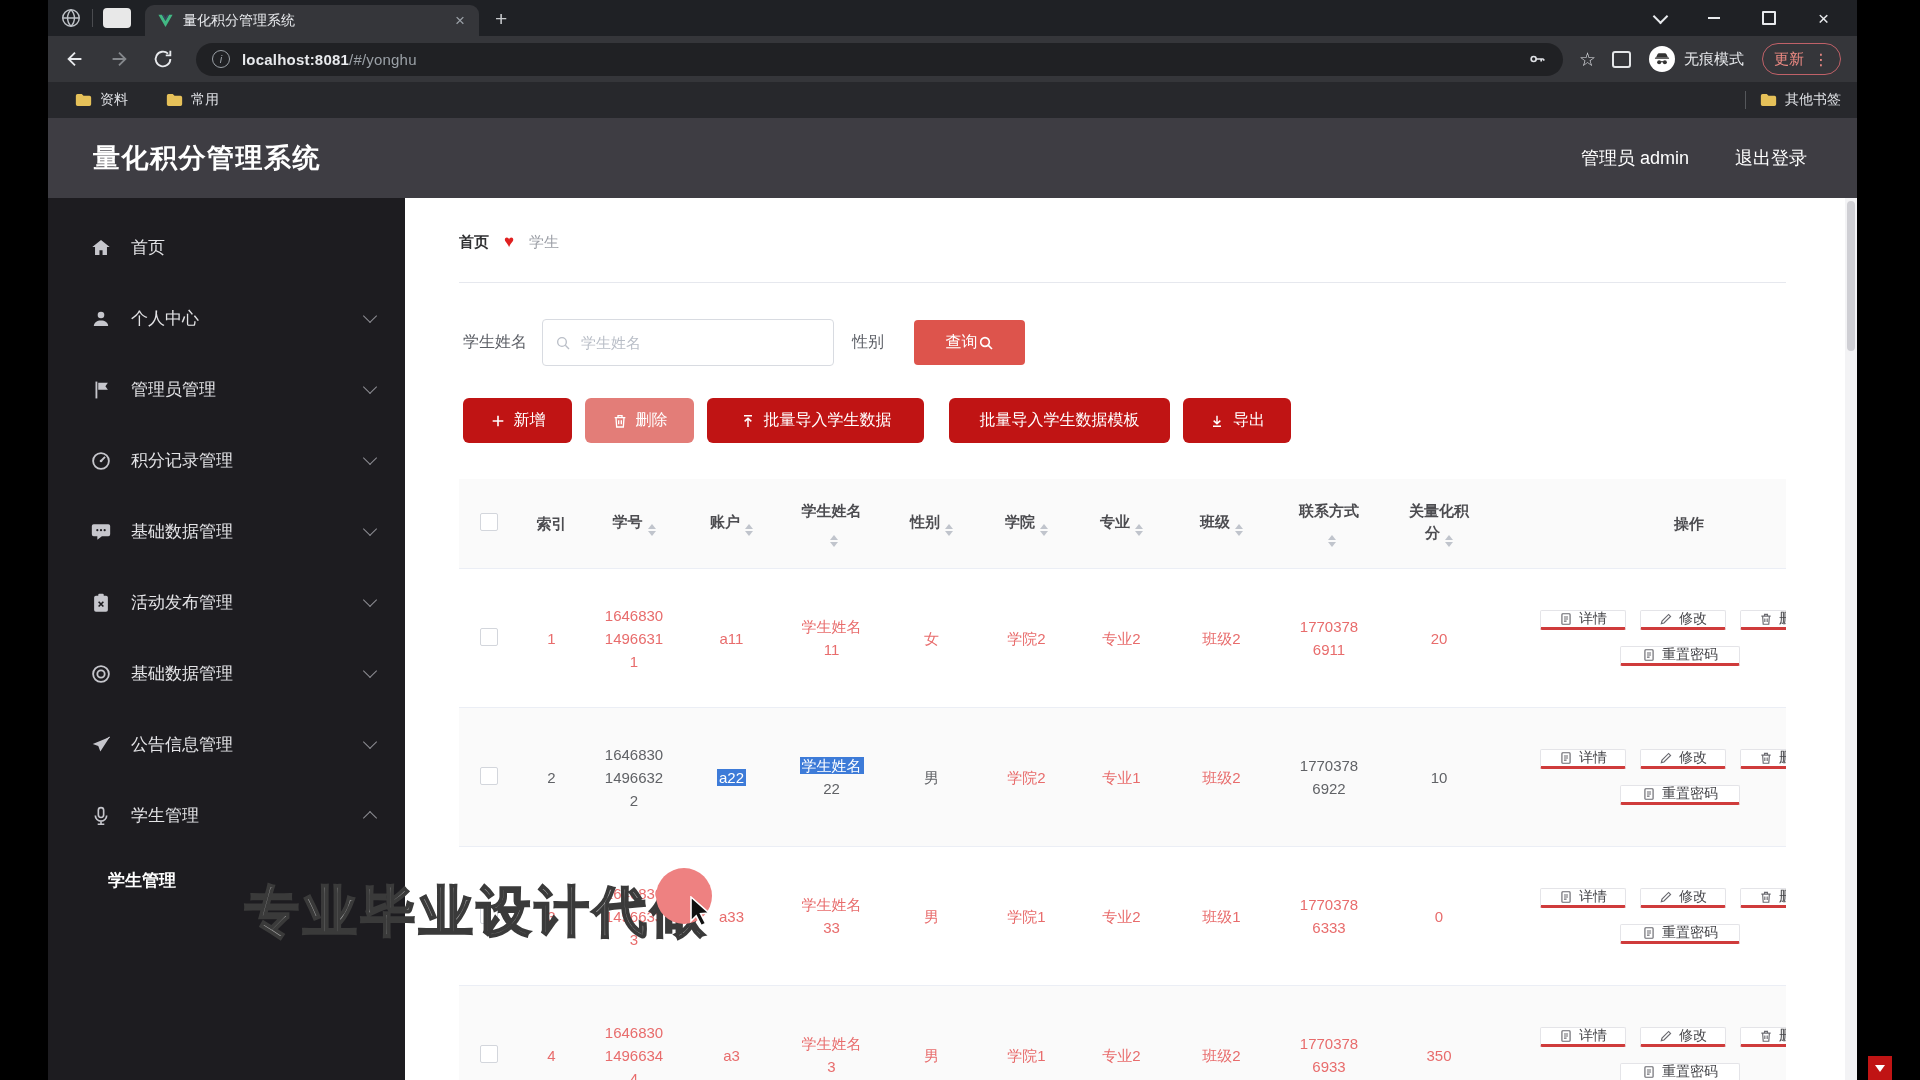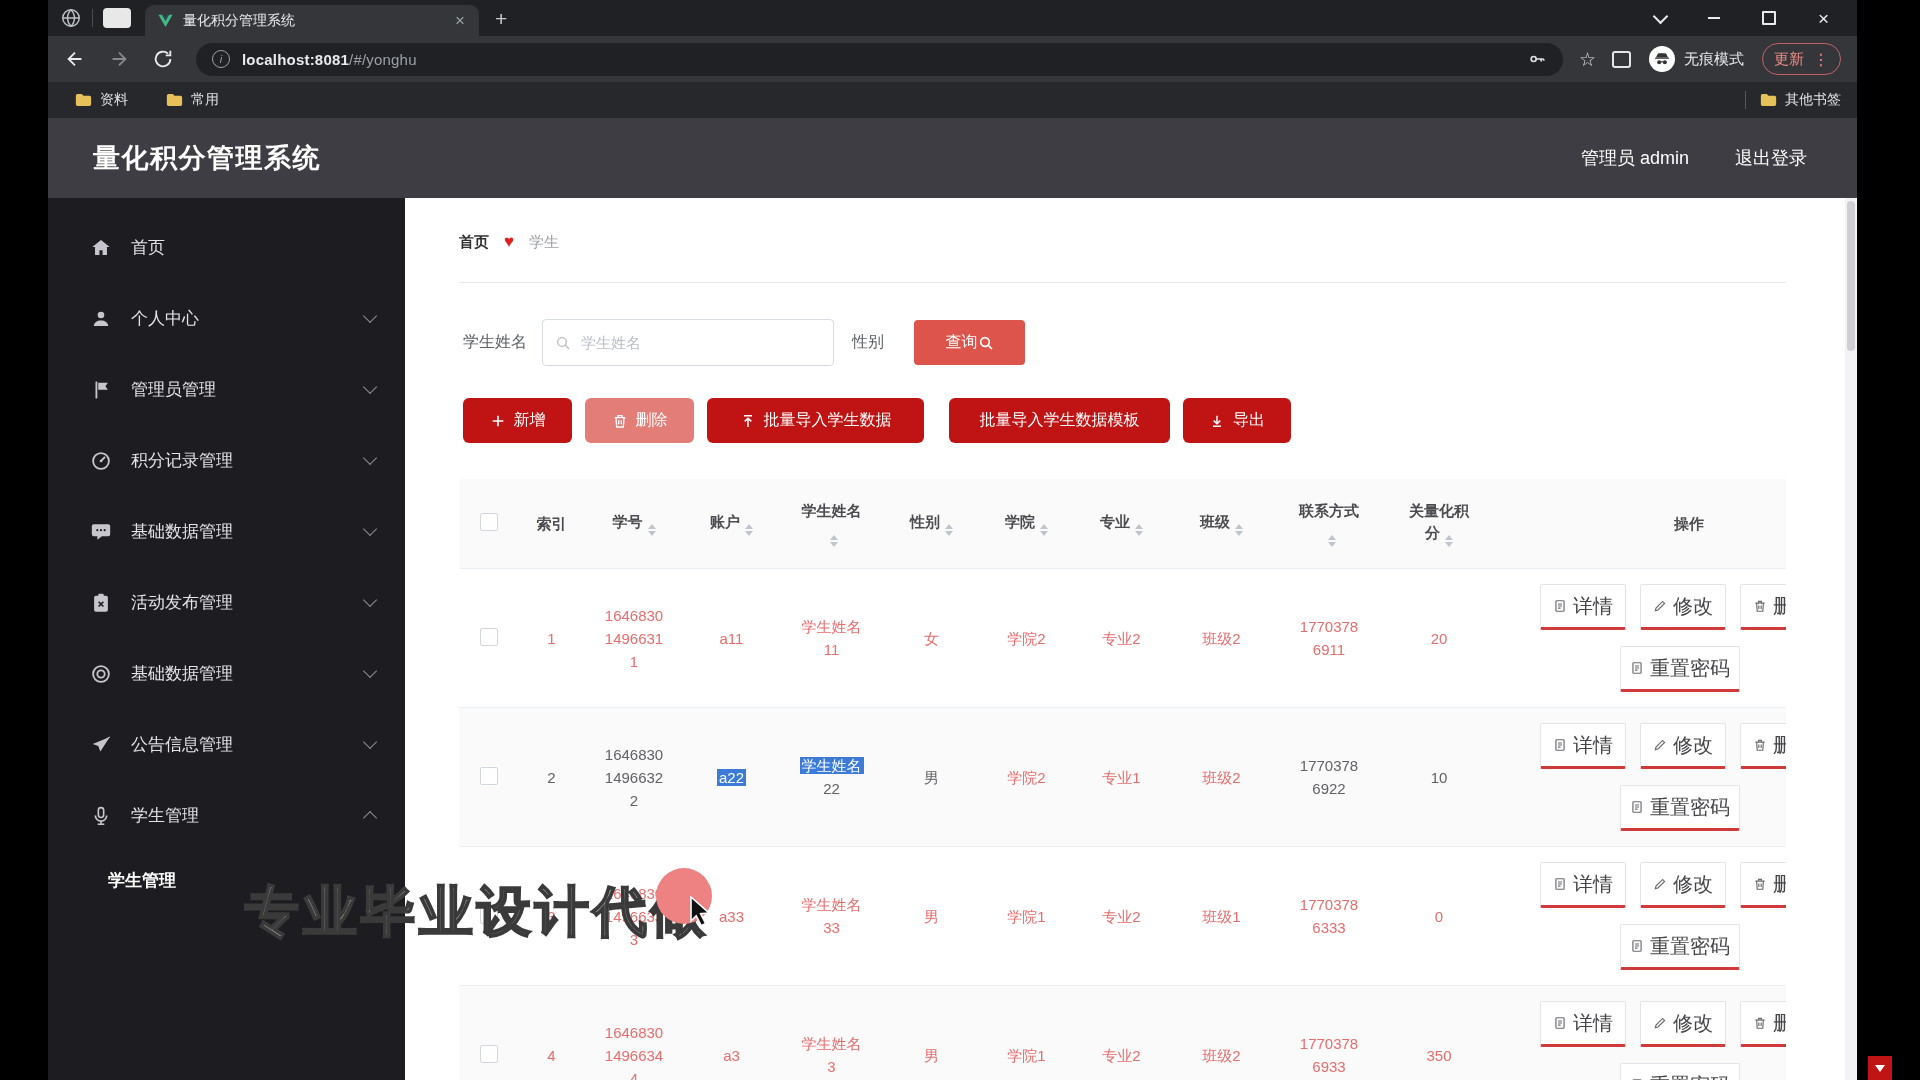--- a/index.html
+++ b/index.html
@@ -123,23 +123,23 @@
   .sort .dn{border-top:5px solid #c0c4cc}
   td{height:138px;padding:0;text-align:center;vertical-align:middle;
      border-bottom:1px solid #ebeef5;font-size:15px}
   tr.striped td{background:#fafafa}
   .cl{line-height:23px}
   .t-red{color:#e86c6c}
   .t-dark{color:#606266}
   .sel{background:#3d7bd8;color:#fff;padding:0 2px}
   .checkbox{width:16px;height:16px;border:1px solid #d3d6dc;border-radius:2px;background:#fff;display:inline-block}
   .ops-top{display:flex;gap:14px;padding-left:46px}
-  .abtn{height:46px;min-width:86px;background:#fff;border:1px solid #e4e4e8;
+  .abtn{height:20px;min-width:86px;background:#fff;border:1px solid #e4e4e8;
         border-bottom:3px solid #cf3b3b;border-radius:2px;display:flex;align-items:center;
-        justify-content:center;gap:6px;font-size:20px;color:#46464a;cursor:pointer;flex:none}
+        justify-content:center;gap:6px;font-size:14px;color:#46464a;cursor:pointer;flex:none}
   .abtn svg{width:14px;height:14px;color:#6a6a70}
   .ops-bottom{margin-top:16px;padding-left:126px;display:flex}
   .abtn.wide{min-width:120px}
 
   
   .watermark{position:absolute;left:245px;top:876px;font-size:54px;font-weight:bold;
              color:#a3a3a3;-webkit-text-stroke:2px #3a3a3a;letter-spacing:4px;z-index:50;white-space:nowrap}
   .click-circle{position:absolute;left:656px;top:868px;width:56px;height:56px;border-radius:50%;
                 background:#ee8181;z-index:60}
   .cursor-arrow{position:absolute;left:688px;top:896px;z-index:61;width:26px;height:32px}

